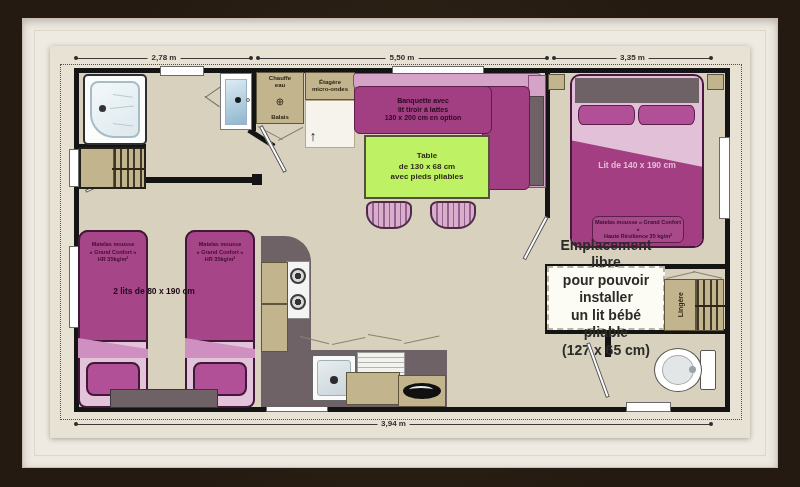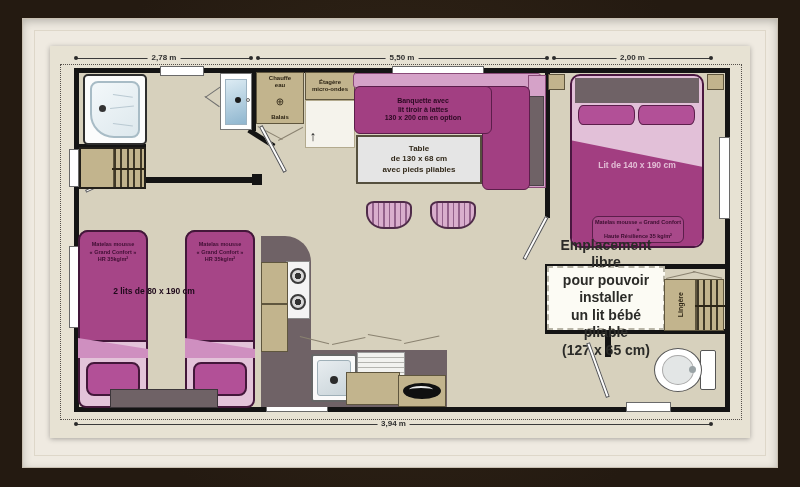--- a/index.html
+++ b/index.html
@@ -38,21 +38,21 @@
   <div class="abs" style="left:34px;top:30px;width:732px;height:426px;border:1px solid #ded7c9;"></div>
   <div class="abs" style="left:50px;top:46px;width:700px;height:392px;background:#e7e2d3;box-shadow:0 1px 5px rgba(0,0,0,.3);"></div>
 
   <div class="dim" style="left:76px;top:58px;width:176px;">
     <span class="dlab">2,78 m</span>
   </div>
   <div class="dim" style="left:258px;top:58px;width:288px;">
     <span class="dlab">5,50 m</span>
   </div>
   <div class="dim" style="left:554px;top:58px;width:157px;">
-    <span class="dlab">2,00 m</span>
+    <span class="dlab">3,35 m</span>
   </div>
   <div class="dim" style="left:76px;top:424px;width:635px;">
     <span class="dlab">3,94 m</span>
   </div>
   <div class="ddot" style="left:74px;top:56px;"></div>
   <div class="ddot" style="left:249px;top:56px;"></div>
   <div class="ddot" style="left:256px;top:56px;"></div>
   <div class="ddot" style="left:545px;top:56px;"></div>
   <div class="ddot" style="left:552px;top:56px;"></div>
   <div class="ddot" style="left:709px;top:56px;"></div>
@@ -120,21 +120,21 @@
   <div class="abs" style="left:353px;top:73px;width:188px;height:15px;background:#d5a2c8;border:1px solid #8a4a78;border-radius:3px;"></div>
   <div class="abs" style="left:528px;top:75px;width:18px;height:113px;background:#d5a2c8;border:1px solid #8a4a78;"></div>
   <div class="grey" style="left:524px;top:96px;width:20px;height:90px;border:1px solid #4c4349;"></div>
   <div class="abs" style="left:482px;top:86px;width:48px;height:104px;background:#a23f82;border:1.5px solid #5c1e4b;border-radius:6px;"></div>
   <div class="abs flexc" style="left:354px;top:86px;width:138px;height:48px;background:#a23f82;border:1.5px solid #5c1e4b;border-radius:6px;">
     <div class="t" style="font-size:7px;color:#2b0922;line-height:1.25;">Banquette avec
 lit tiroir à lattes
 130 x 200 cm en option</div>
   </div>
 
-  <div class="abs flexc" style="left:356px;top:135px;width:126px;height:49px;background:#e5e5e5;border:2px solid #55503e;">
+  <div class="abs flexc" style="left:364px;top:135px;width:126px;height:64px;background:#bef264;border:2px solid #55503e;">
     <div class="t" style="font-size:8px;color:#32291a;line-height:1.3;">Table
 de 130 x 68 cm
 avec pieds pliables</div>
   </div>
   <div class="abs" style="left:366px;top:201px;width:46px;height:28px;border:2px solid #4f2b49;border-radius:8px 8px 18px 18px/6px 6px 16px 16px;background:repeating-linear-gradient(90deg,#d9aecd 0 4px,#93618b 4px 5.5px);"></div>
   <div class="abs" style="left:430px;top:201px;width:46px;height:28px;border:2px solid #4f2b49;border-radius:8px 8px 18px 18px/6px 6px 16px 16px;background:repeating-linear-gradient(90deg,#d9aecd 0 4px,#93618b 4px 5.5px);"></div>
 
   <div class="tan" style="left:548px;top:74px;width:17px;height:16px;"></div>
   <div class="tan" style="left:707px;top:74px;width:17px;height:16px;"></div>
   <div class="abs" style="left:570px;top:74px;width:134px;height:174px;background:#e2c0d8;border:2px solid #4a1740;border-radius:10px;">

